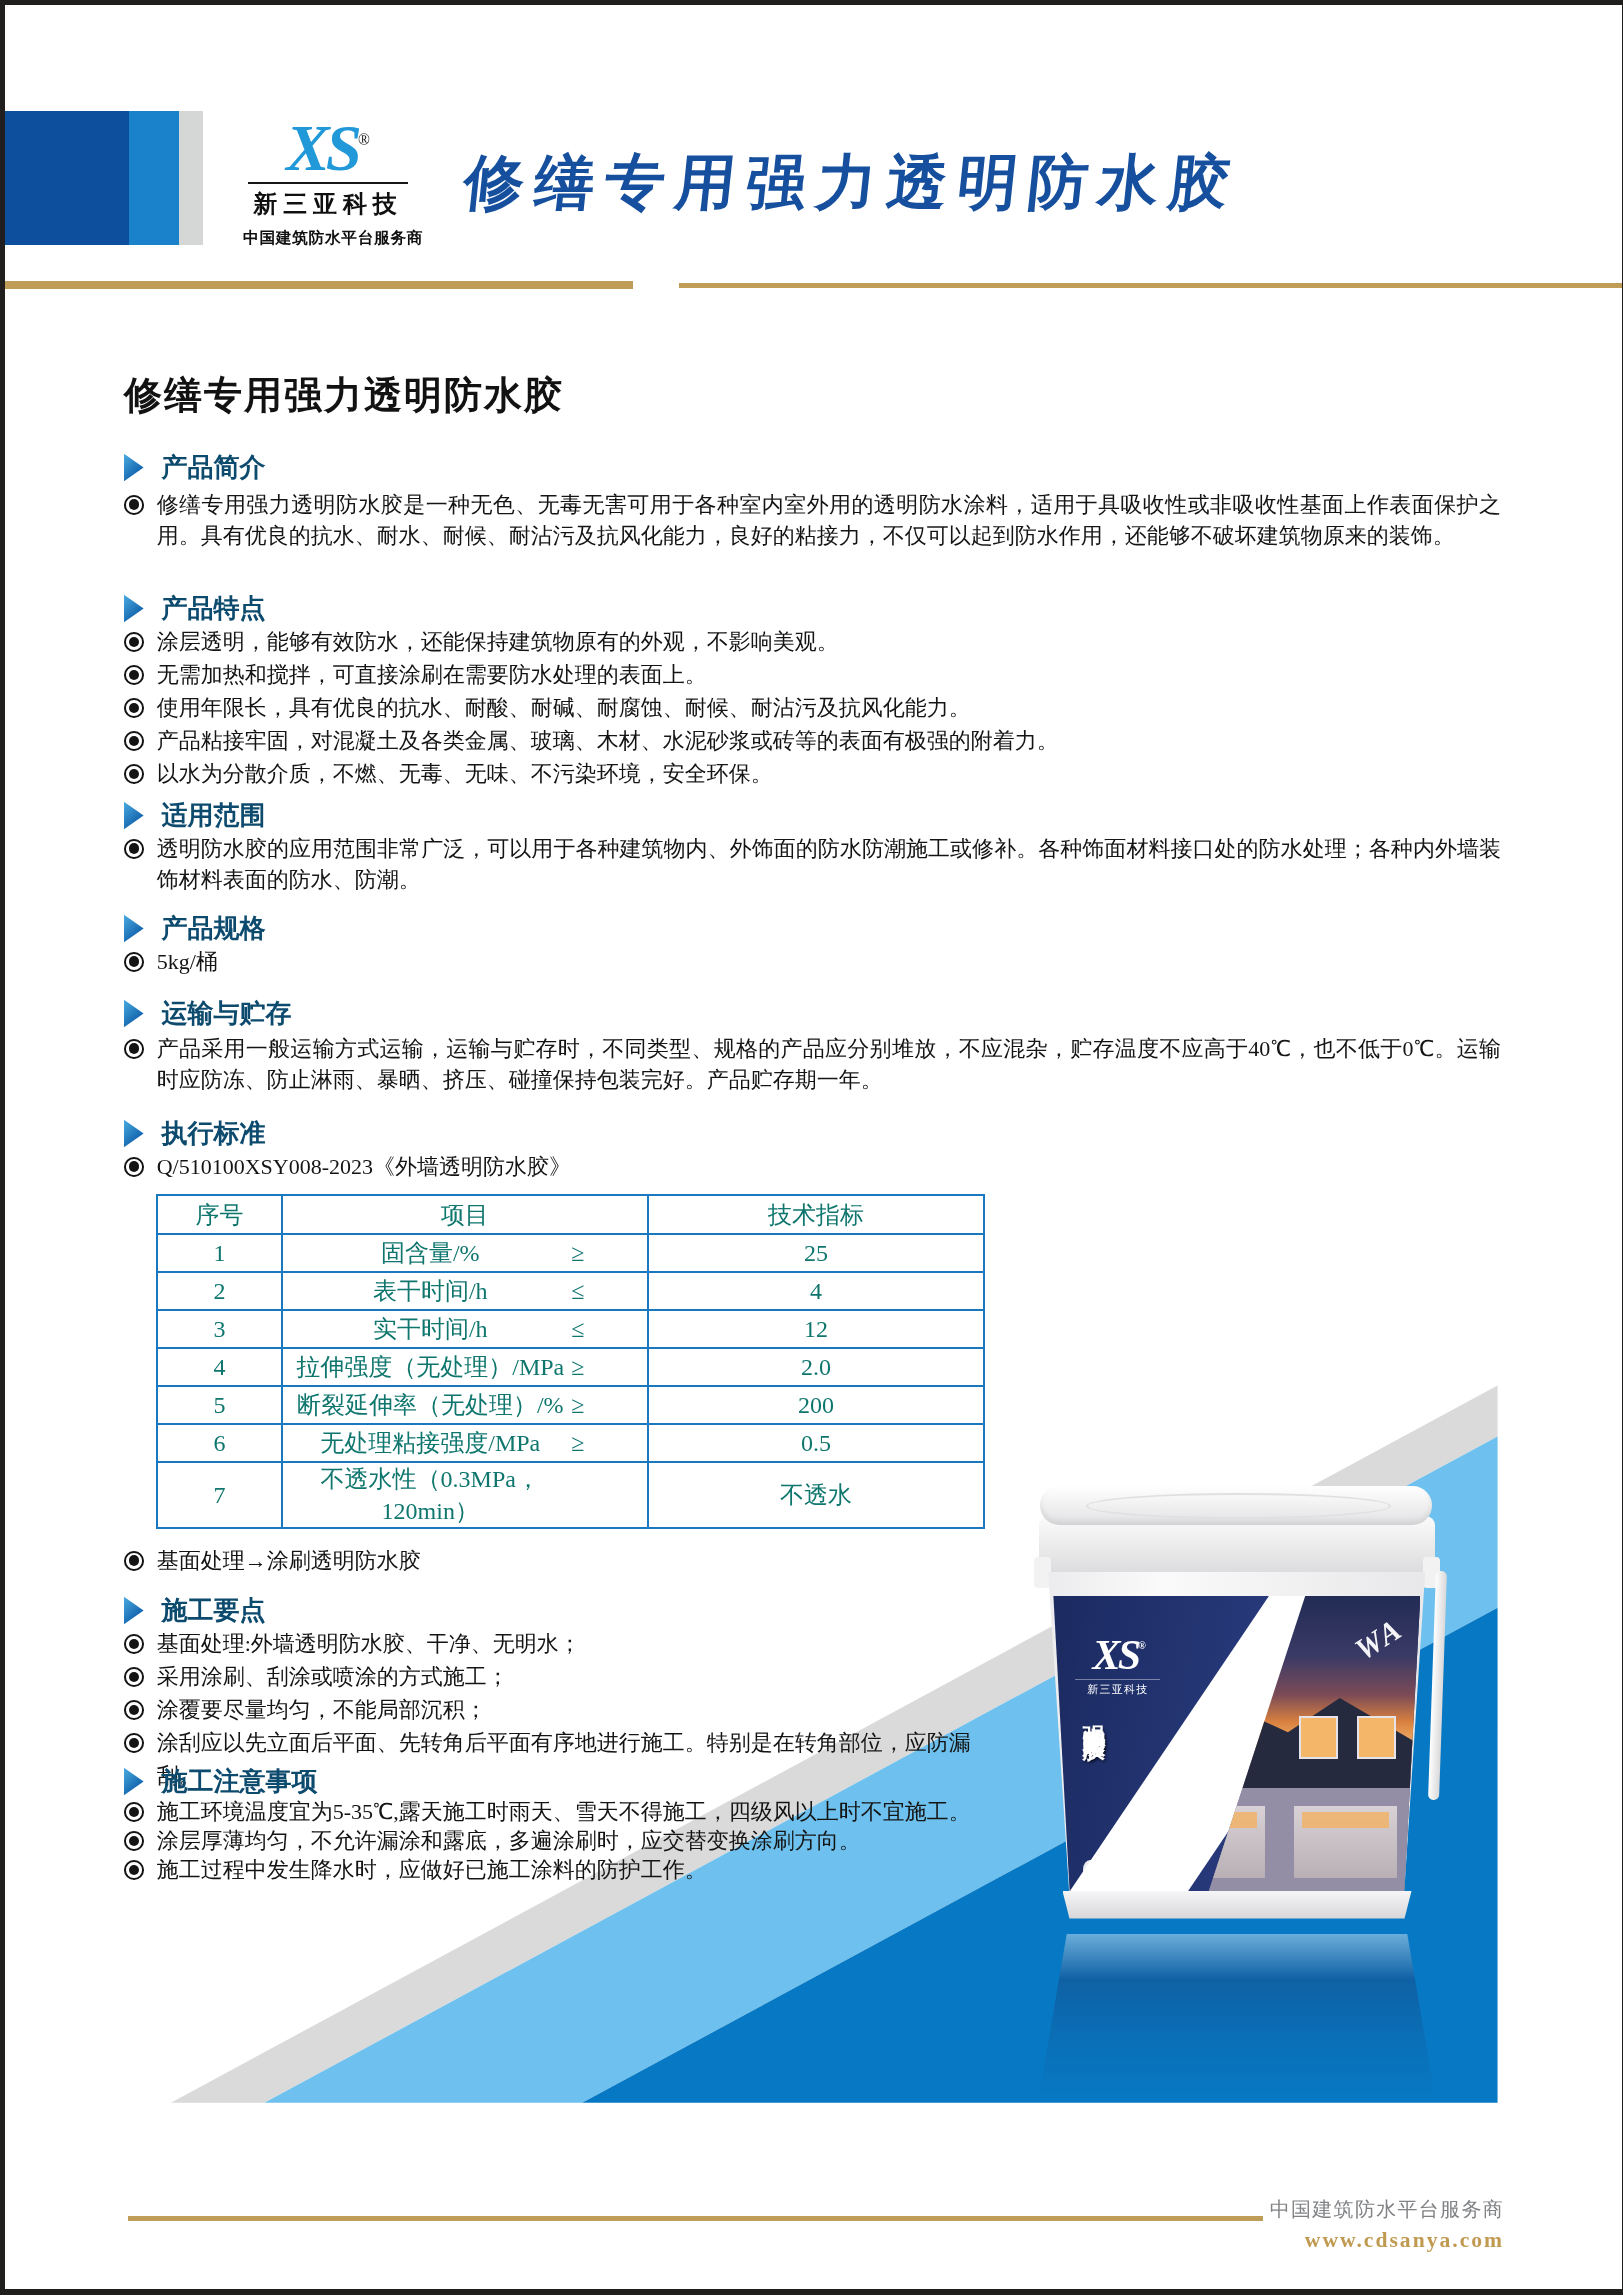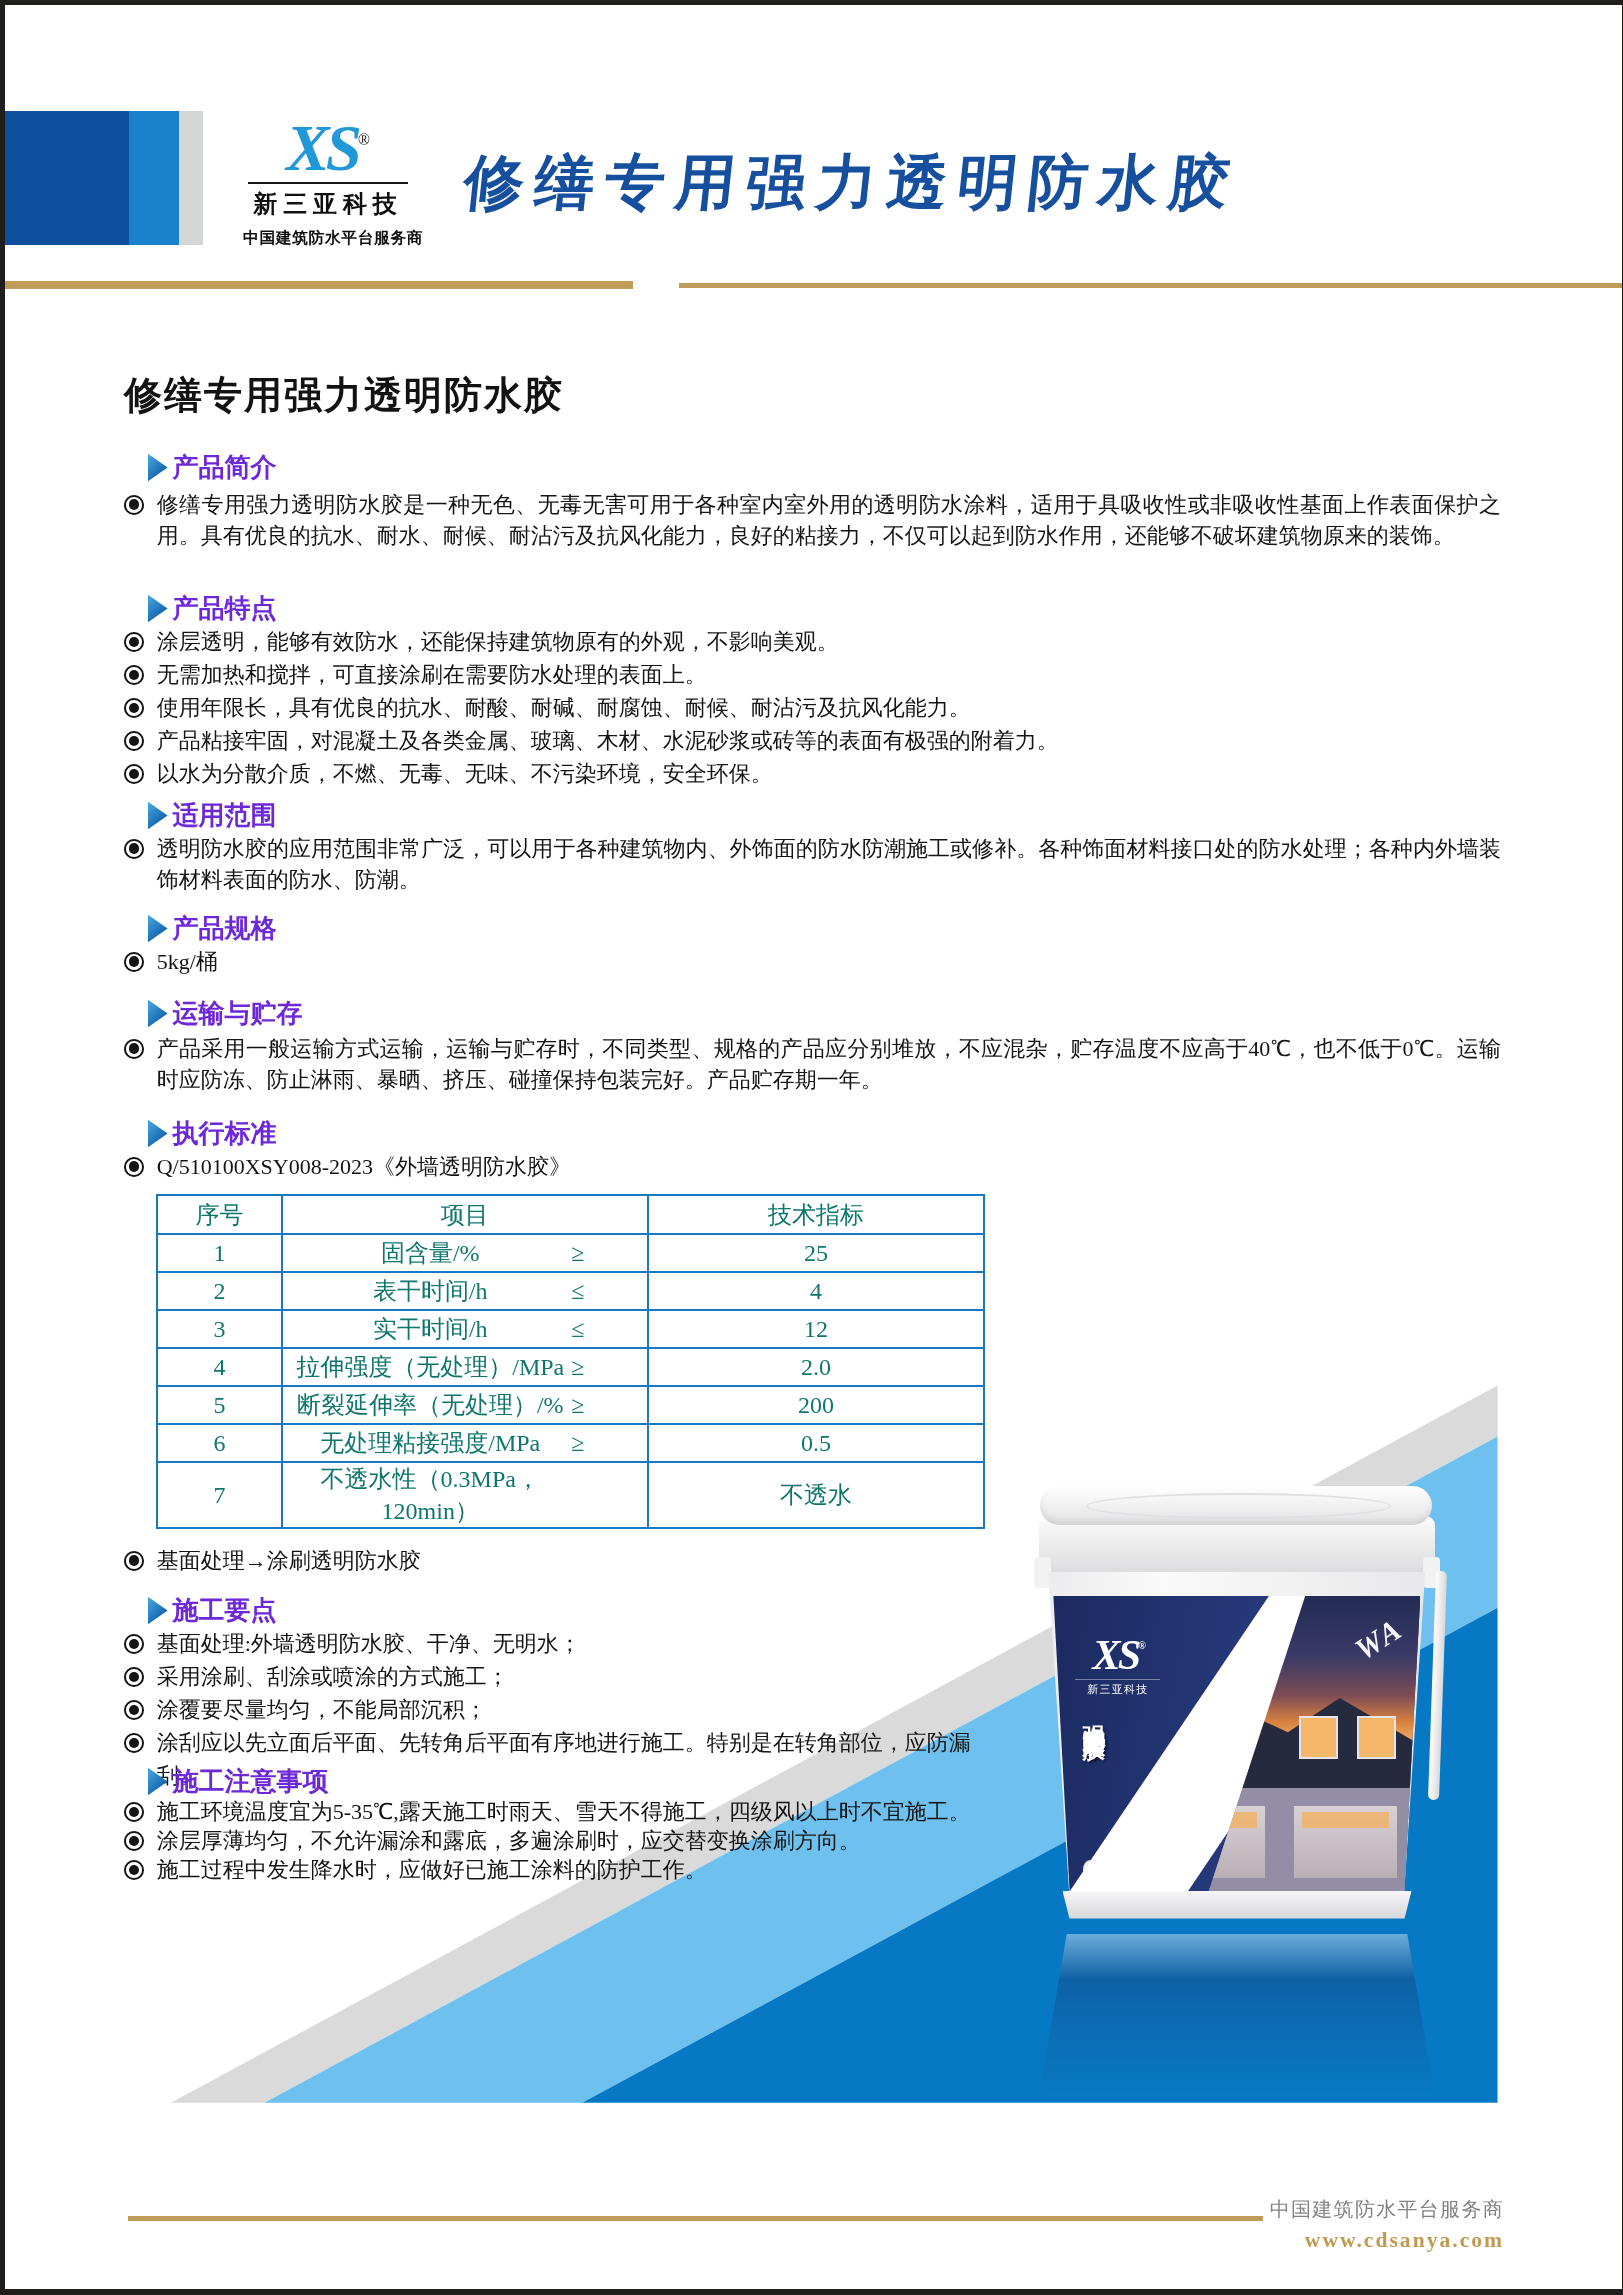--- a/index.html
+++ b/index.html
@@ -32,21 +32,21 @@
   .goldline{position:absolute;background:#bf9c57;z-index:4;}
   .goldline.tl{left:5.2px;top:281px;width:628px;height:7.8px;}
   .goldline.tr{left:679px;top:283px;width:943px;height:4.6px;}
   .goldline.foot{left:128px;top:2216px;width:1135px;height:5.2px;}
 
   
   .doc-title{position:absolute;left:124px;top:370px;font-size:38px;font-weight:900;color:#121212;
              letter-spacing:2px;z-index:6;}
 
   .sec{position:absolute;left:124px;width:1377px;z-index:6;}
-  .sec-h{display:flex;align-items:center;gap:5px;font-size:26px;font-weight:900;color:#6d28d9;margin-left:24px;}
+  .sec-h{display:flex;align-items:center;gap:18px;font-size:26px;font-weight:900;color:#0c4a6e;}
   .arrow{width:19.6px;height:27.5px;background:linear-gradient(135deg,#4aabe0 0%,#0d5ca8 80%);
          clip-path:polygon(0 0,100% 50%,0 100%);flex:0 0 auto;}
   .blt{display:flex;gap:13px;font-size:22px;color:#141414;}
   .mk{flex:0 0 auto;width:15.7px;height:15.7px;border:2.6px solid #141414;border-radius:50%;position:relative;}
   .mk::after{content:"";position:absolute;inset:2.6px;background:#141414;border-radius:50%;}
   .para .blt{line-height:31px;}
   .para .mk{margin-top:5.9px;}
   .list .blt{line-height:33px;}
   .list .mk{margin-top:7.2px;}
   .list.tight .blt{line-height:29px;}

